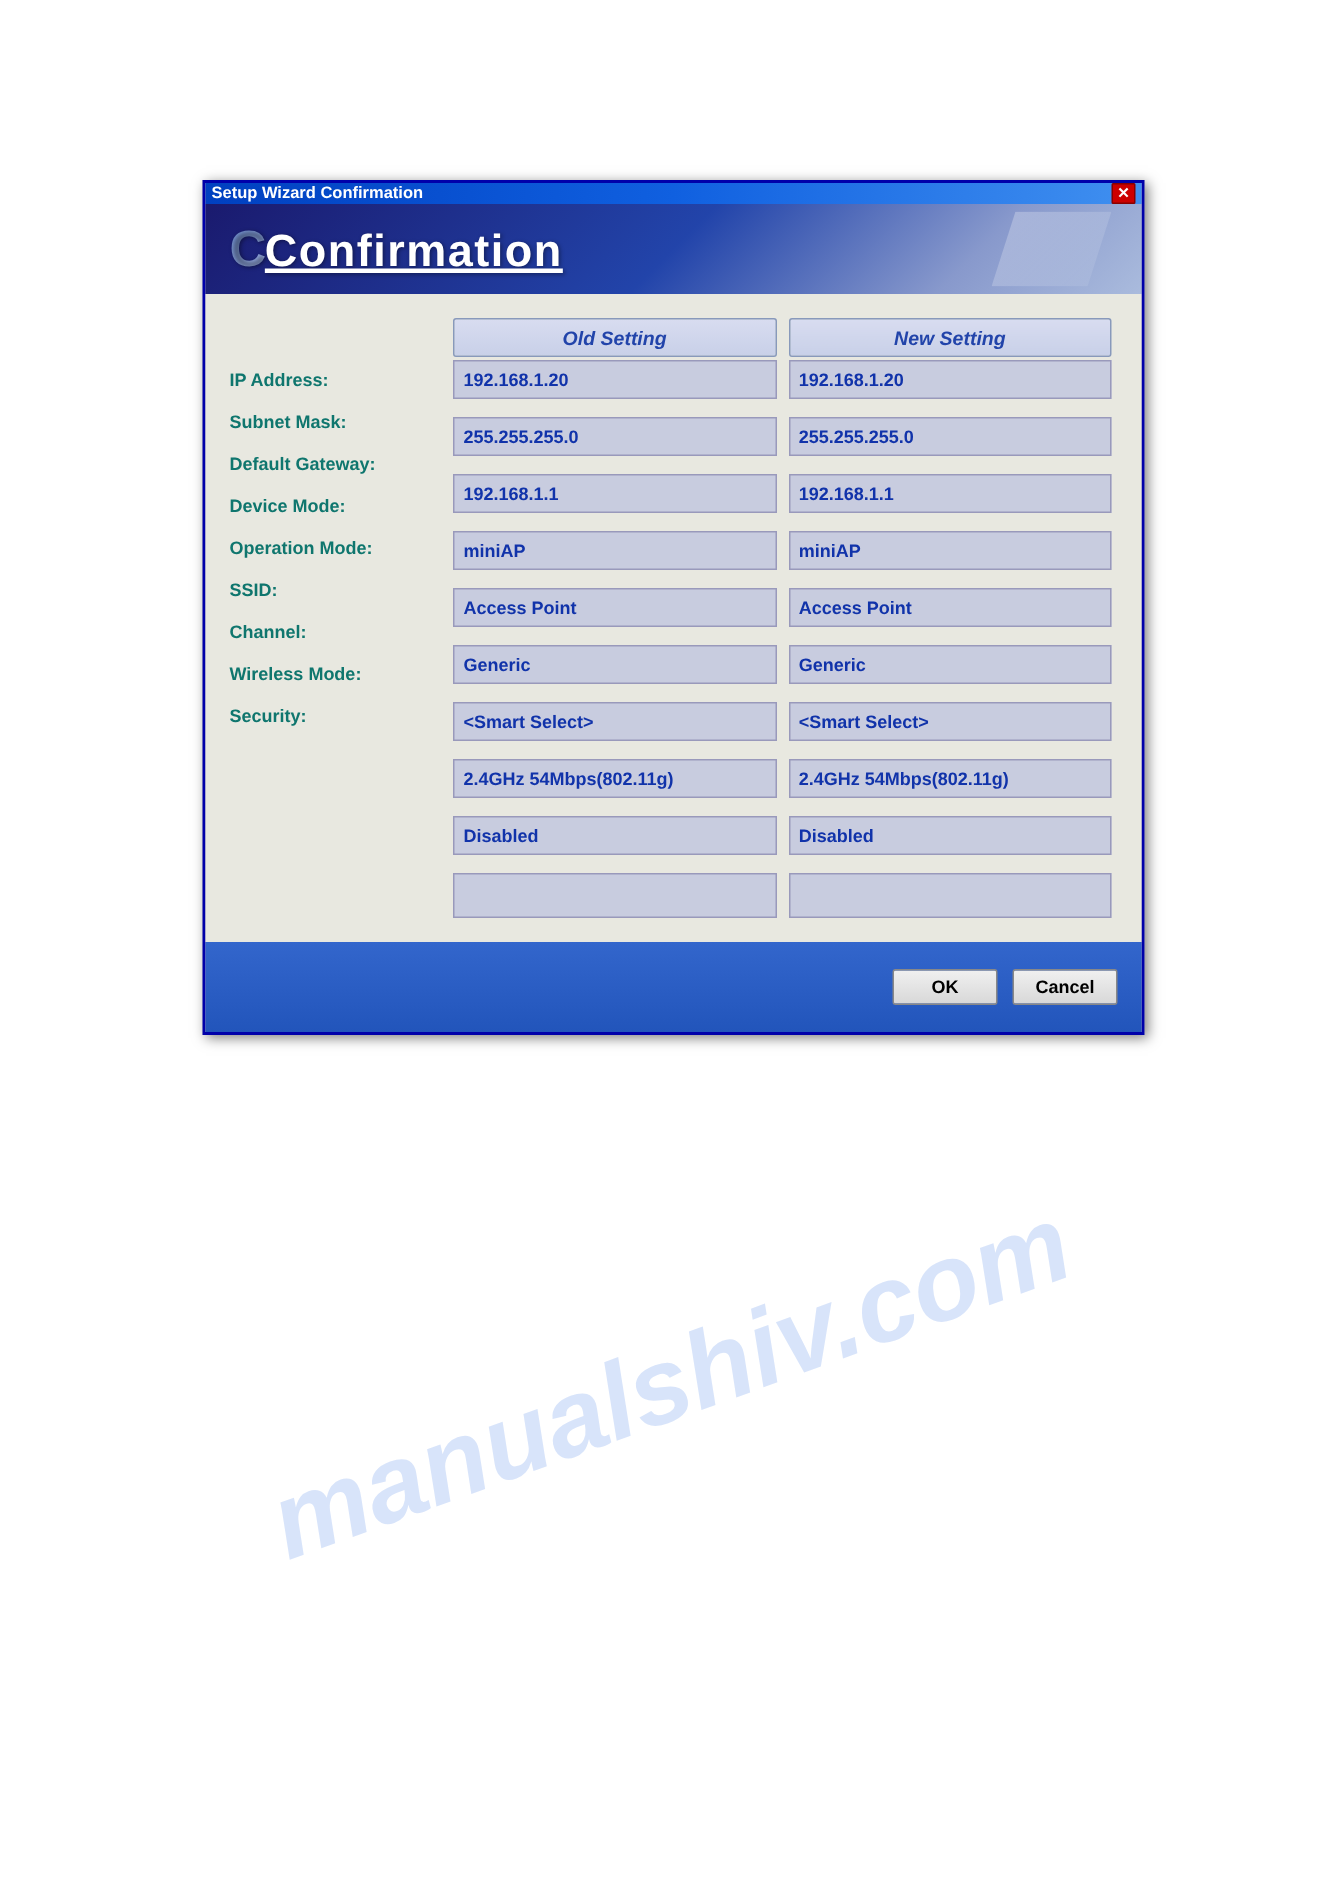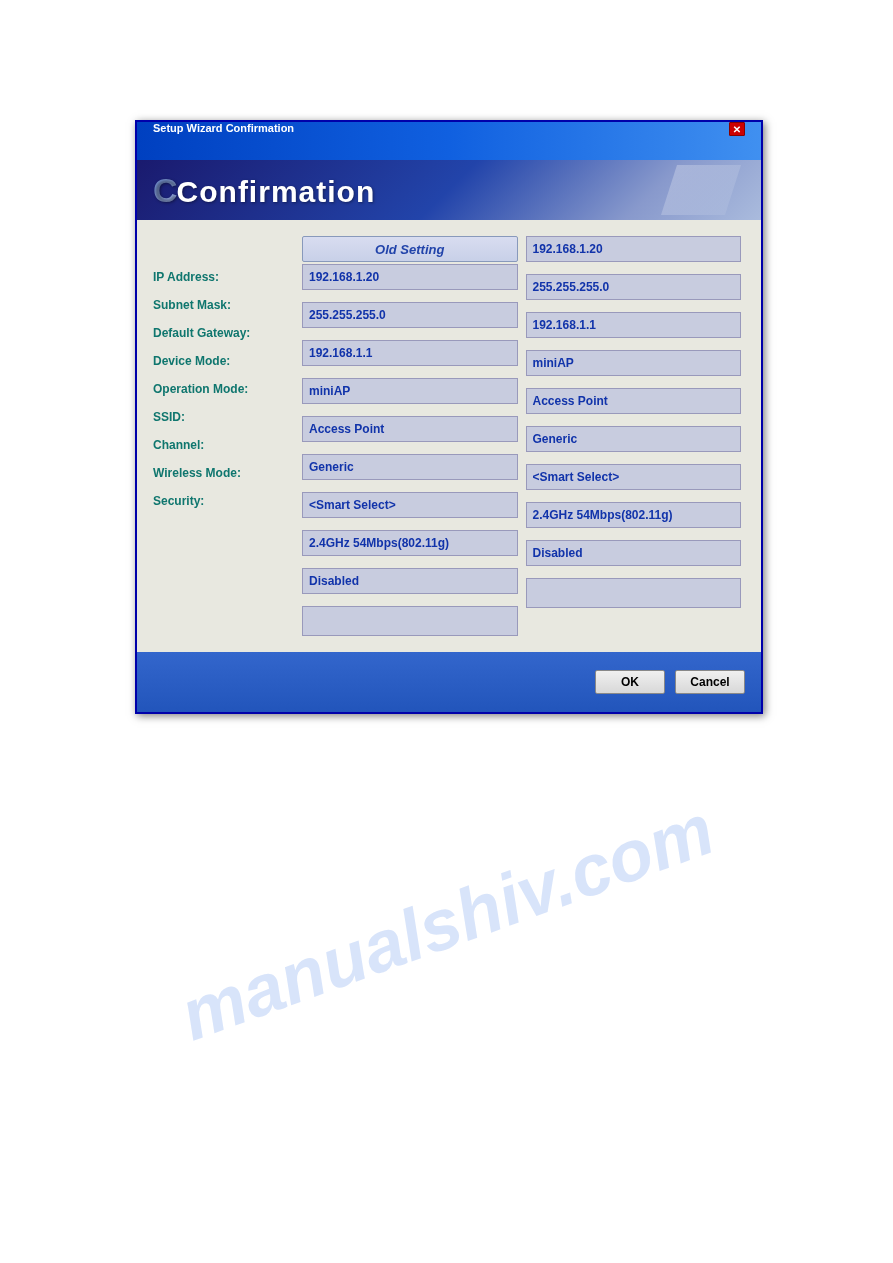--- a/index.html
+++ b/index.html
@@ -35,24 +35,25 @@
       left: 135px;
       width: 628px;
       background: #d4d0c8;
       border: 2px solid #0000aa;
       box-shadow: 2px 2px 8px rgba(0,0,0,0.5);
     }
 
     
     .title-bar {
       background: linear-gradient(to right, #0040c0, #1060e0, #4090f0);
-      height: 38px;
-      display: flex;
+      height: 14px;
+      display: flex;
+      align-items: center;
       justify-content: space-between;
-      padding: 0 16px;
+      padding: 0 4px;
     }
 
     .title-bar-text {
       color: white;
       font-size: 11px;
       font-weight: bold;
     }
 
     .title-bar-close {
       width: 16px;
@@ -208,21 +209,21 @@
 <div class="dialog-window">
 
   <div class="title-bar">
     <span class="title-bar-text">Setup Wizard Confirmation</span>
     <div class="title-bar-close">✕</div>
   </div>
 
   <div class="header-banner">
     <div class="header-decoration"></div>
     <div class="header-title">
-      <span class="first-letter">C</span><span style="margin-left:-2px;">Confirmation</span>
+      <span class="first-letter">C</span><span style="margin-left:-2px;text-decoration:underline;">Confirmation</span>
     </div>
   </div>
 
   <div class="content-area">
     <div class="settings-container">
 
       <div class="labels-col">
         <div class="label-row">IP Address:</div>
         <div class="label-row">Subnet Mask:</div>
         <div class="label-row">Default Gateway:</div>
@@ -242,20 +243,21 @@
         <div class="value-row">miniAP</div>
         <div class="value-row">Access Point</div>
         <div class="value-row">Generic</div>
         <div class="value-row">&lt;Smart Select&gt;</div>
         <div class="value-row">2.4GHz 54Mbps(802.11g)</div>
         <div class="value-row">Disabled</div>
         <div class="table-spacer"></div>
       </div>
 
       <div class="settings-col">
+        <div class="col-header">New Setting</div>
         <div class="value-row">192.168.1.20</div>
         <div class="value-row">255.255.255.0</div>
         <div class="value-row">192.168.1.1</div>
         <div class="value-row">miniAP</div>
         <div class="value-row">Access Point</div>
         <div class="value-row">Generic</div>
         <div class="value-row">&lt;Smart Select&gt;</div>
         <div class="value-row">2.4GHz 54Mbps(802.11g)</div>
         <div class="value-row">Disabled</div>
         <div class="table-spacer"></div>

